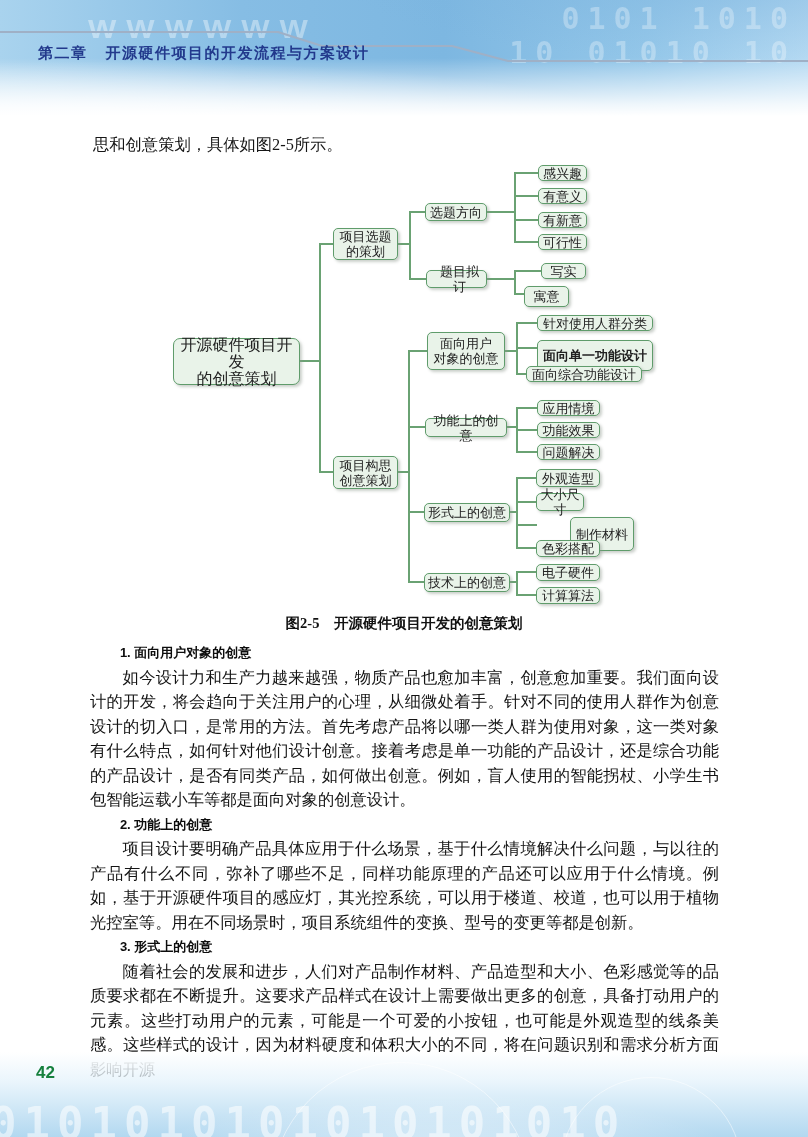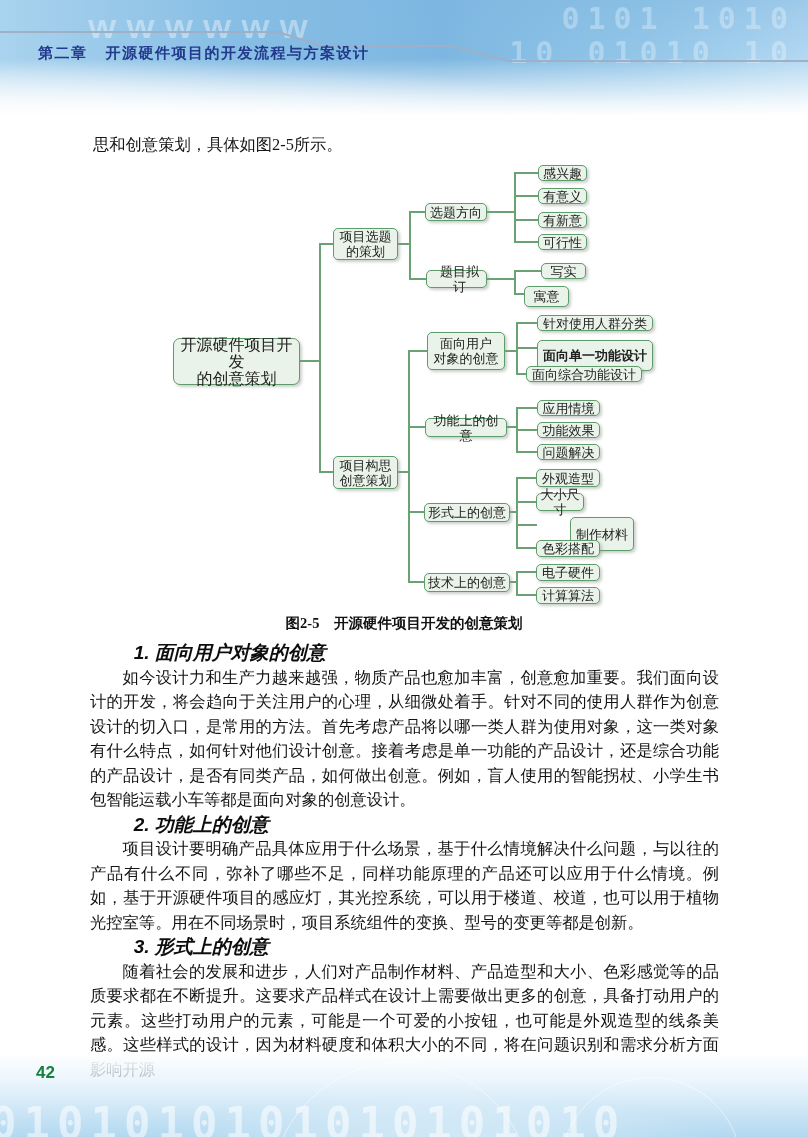--- a/index.html
+++ b/index.html
@@ -36,21 +36,21 @@
     box-shadow:2px 2px 3px rgba(140,150,140,0.45);
     font-size:13px;line-height:15px;color:#222;text-align:center;white-space:pre-line;padding:0 2px;}
   .node.root{font-size:16px;line-height:17px;border-radius:7px;}
   .caption{position:absolute;left:0;top:614px;width:808px;margin:0;text-align:center;
     font-size:14.5px;font-weight:600;color:#111;}
 
   
   .textblock{position:absolute;left:90px;top:641px;width:629px;
     font-size:16.3px;line-height:24.5px;text-align:justify;}
   .textblock h3{margin:0;font-family:"Liberation Sans",sans-serif;font-weight:bold;
-    font-size:19px;line-height:24.5px;color:#0d0d0d;text-indent:2.3em;font-style:italic;}
+    font-size:13px;line-height:24.5px;color:#0d0d0d;text-indent:2.3em;}
   .textblock p{margin:0;text-indent:2em;color:#141414;}
 
   
   .ftr{position:absolute;left:0;top:1052px;width:808px;height:85px;
     background-image:
       radial-gradient(60% 120% at 55% 120%, rgba(255,255,255,0.55) 0%, rgba(255,255,255,0) 60%),
       linear-gradient(180deg, rgba(255,255,255,1) 0%, rgba(225,241,251,0.7) 35%, #b2d8f0 100%);
     overflow:hidden;}
   .ftr-bin{position:absolute;left:-10px;bottom:-12px;width:840px;font-family:"DejaVu Sans Mono",monospace;
     font-weight:bold;font-size:44px;letter-spacing:7px;color:rgba(255,255,255,0.55);white-space:nowrap;}

